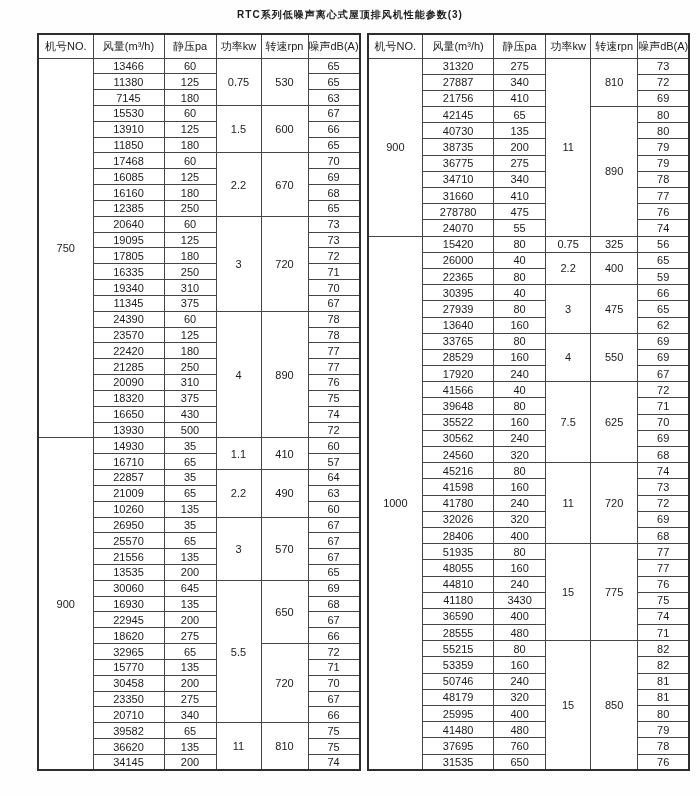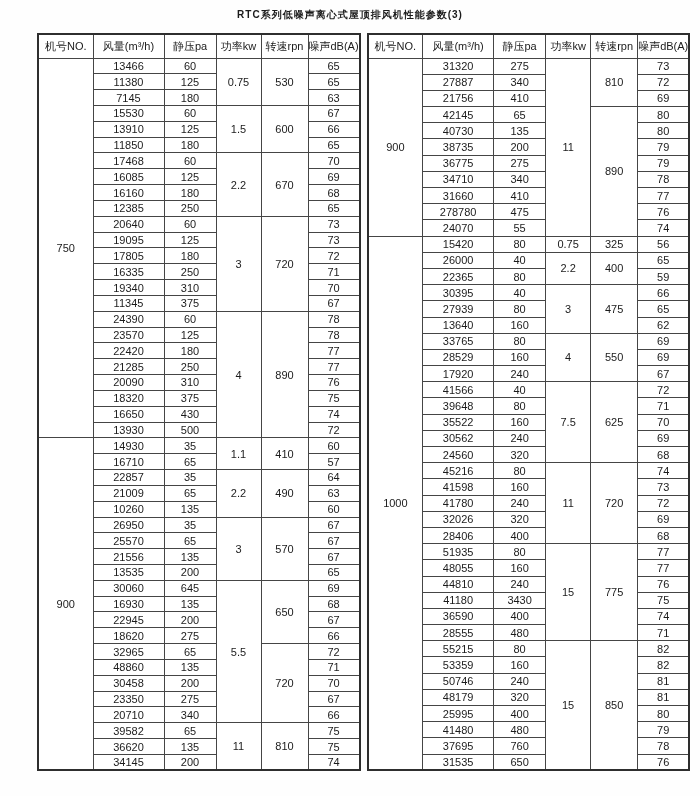--- a/index.html
+++ b/index.html
@@ -267,21 +267,21 @@
             <td>275</td>
             <td>66</td>
           </tr>
           <tr>
             <td>32965</td>
             <td>65</td>
             <td rowspan="5">720</td>
             <td>72</td>
           </tr>
           <tr>
-            <td>48860</td>
+            <td>15770</td>
             <td>135</td>
             <td>71</td>
           </tr>
           <tr>
             <td>30458</td>
             <td>200</td>
             <td>70</td>
           </tr>
           <tr>
             <td>23350</td>

